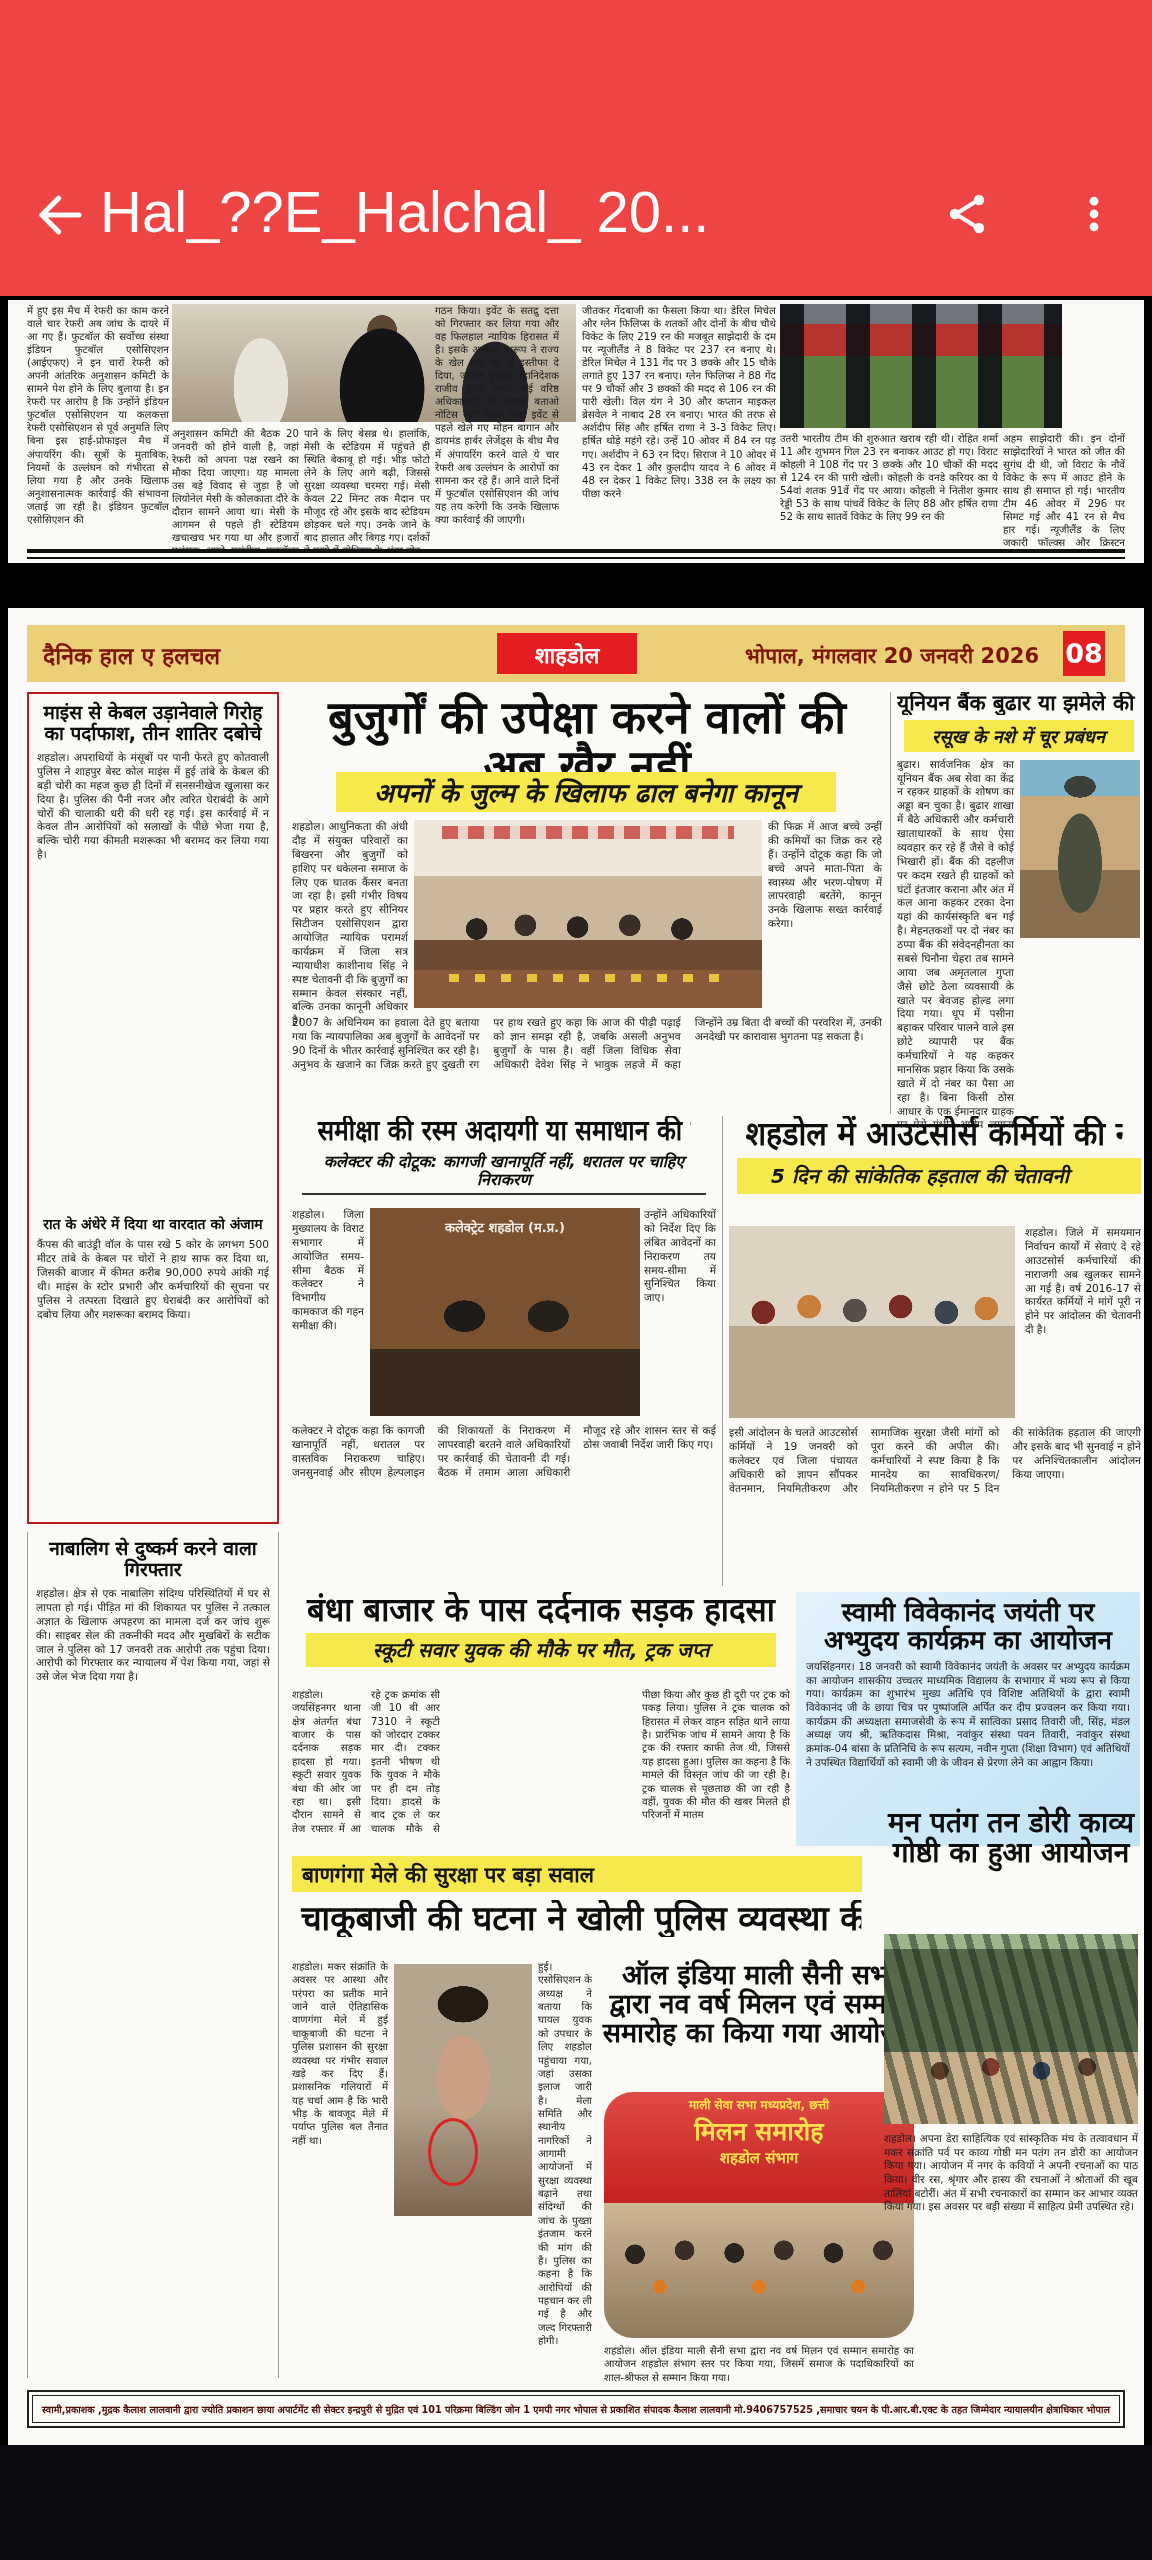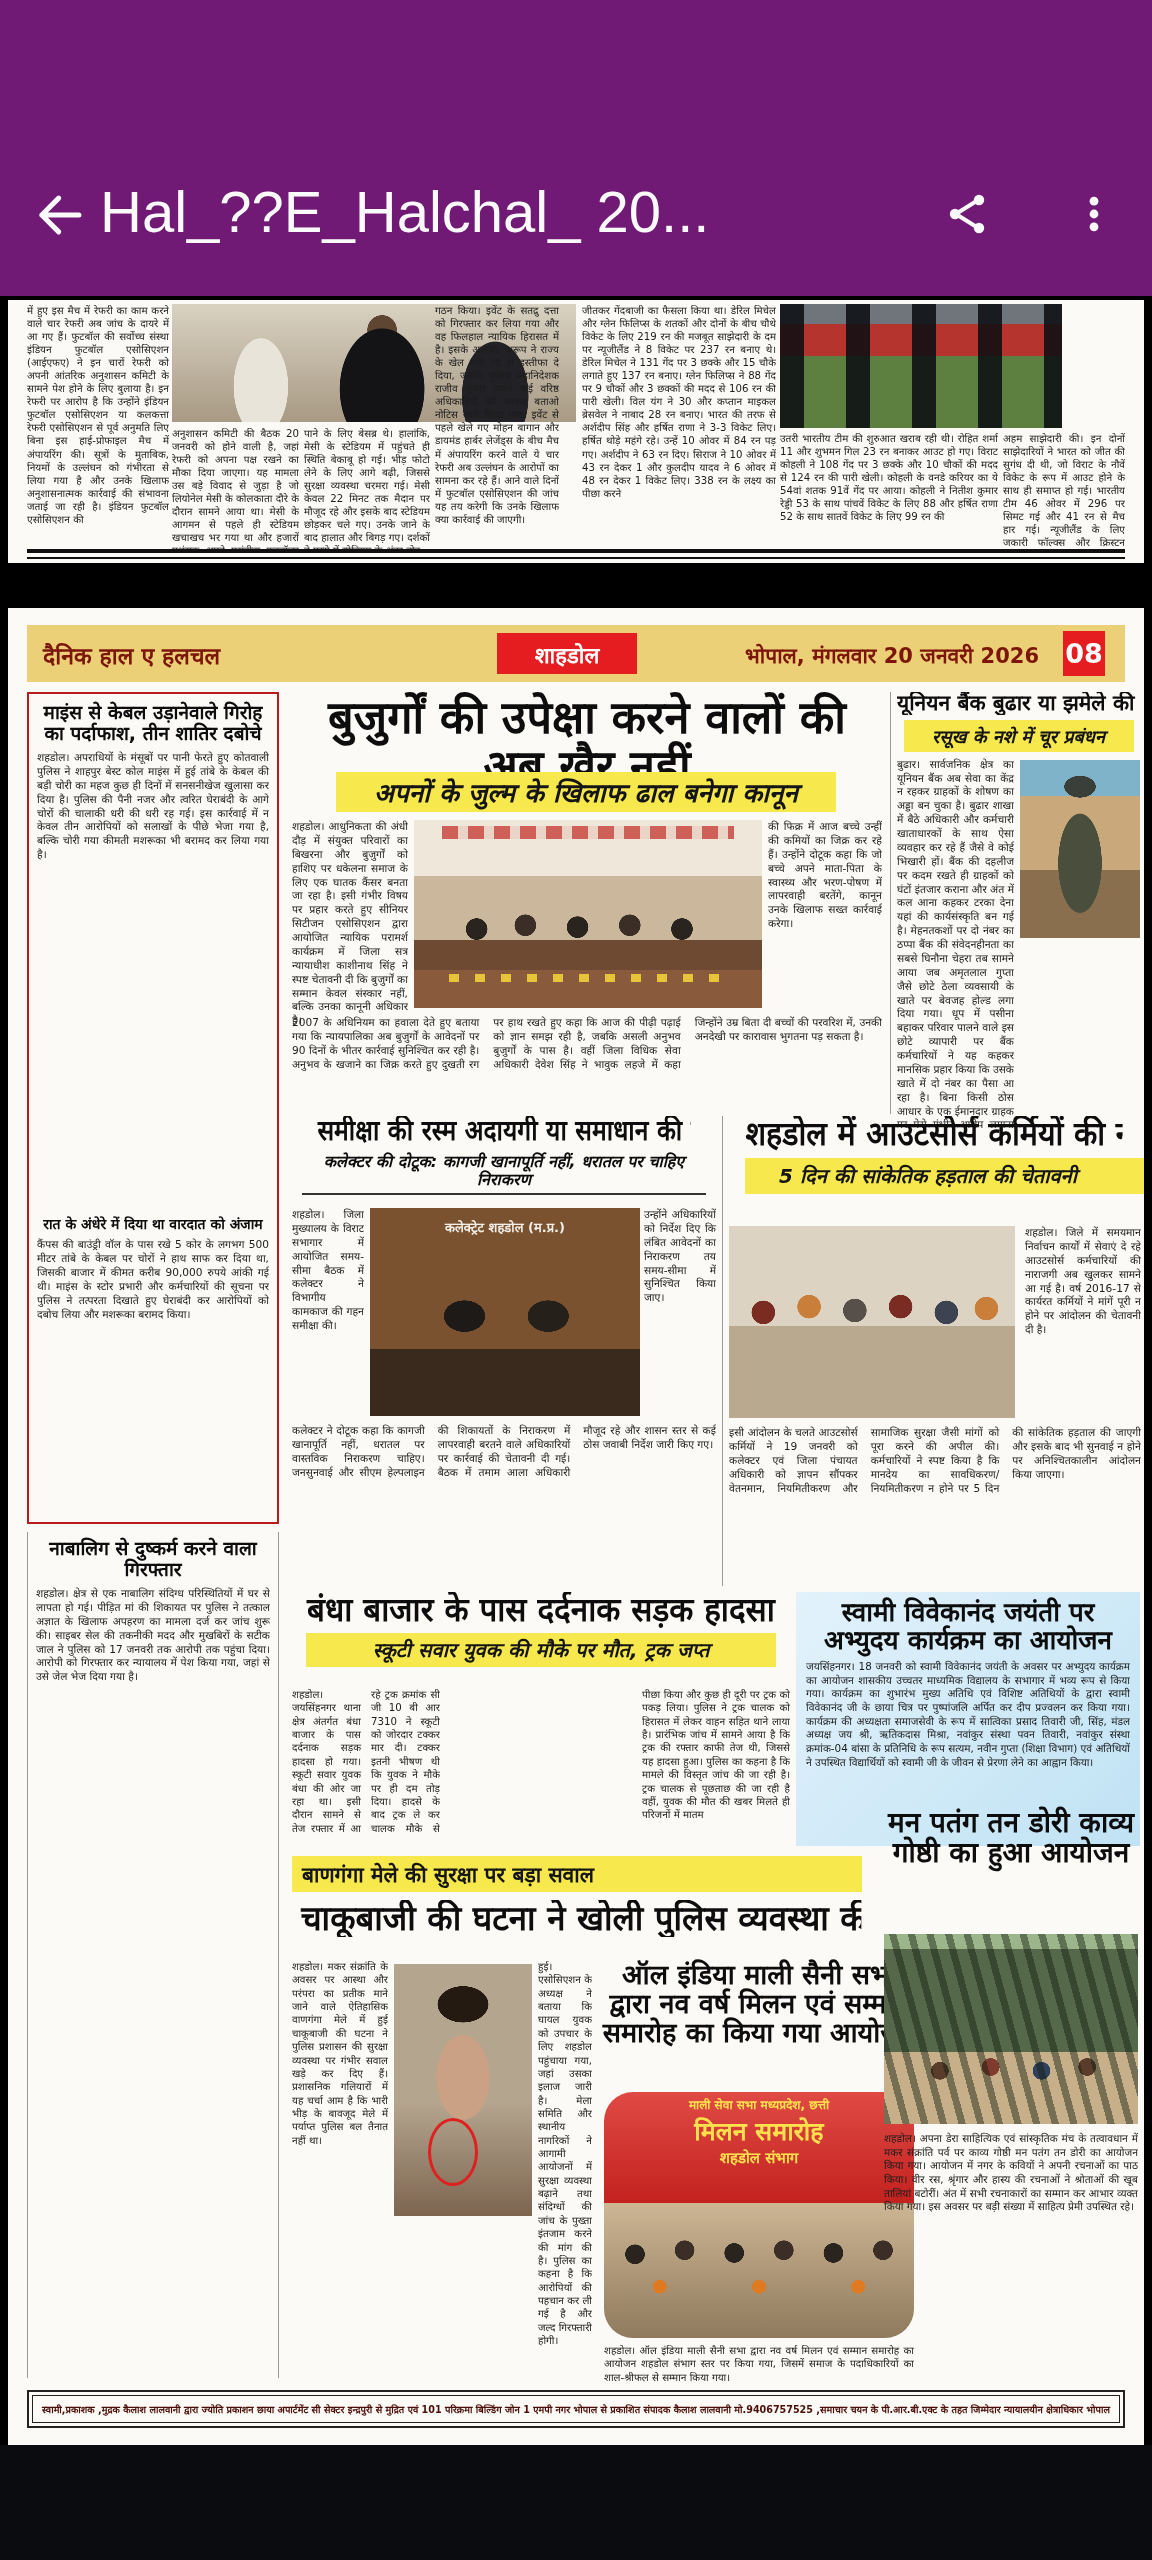--- a/index.html
+++ b/index.html
@@ -1,19 +1,19 @@
 <!DOCTYPE html>
 <html><head>
 <meta charset="utf-8">
 <style>
   html,body{margin:0;padding:0;background:#000;}
   .screen{position:relative;width:1152px;height:2560px;background:#000;overflow:hidden;font-family:"DejaVu Sans",sans-serif;}
   .abs{position:absolute;}
   
-  .appbar{position:absolute;left:0;top:0;width:1152px;height:296px;background:#701a75;}
+  .appbar{position:absolute;left:0;top:0;width:1152px;height:296px;background:#ef4444;}
   .appbar .title{position:absolute;left:100px;top:178px;width:760px;font-family:"Liberation Sans",sans-serif;font-size:58px;color:#fafafa;white-space:nowrap;overflow:hidden;}
   .icnbtn{position:absolute;display:flex;align-items:center;justify-content:center;}
   
   .page{position:absolute;left:8px;width:1136px;background:#fbfaf6;overflow:hidden;}
   .btxt{font-size:10.6px;line-height:1.31;text-align:justify;color:#1c1c1c;overflow:hidden;word-break:break-word;}
   .stxt{font-size:10.2px;line-height:1.28;}
   .hl{font-weight:700;color:#0d0d0d;text-align:center;line-height:1.08;}
   .nowrapc{white-space:nowrap;overflow:hidden;}
   .ybar{background:#f6e84d;display:flex;align-items:center;justify-content:center;font-weight:700;font-style:italic;color:#151515;overflow:hidden;}
   .photo{position:absolute;overflow:hidden;}
@@ -114,21 +114,21 @@
       <div class="btxt" style="position:absolute;left:0;top:92px;width:72px;height:208px;">शहडोल। जिला मुख्यालय के विराट सभागार में आयोजित समय-सीमा बैठक में कलेक्टर ने विभागीय कामकाज की गहन समीक्षा की।</div>
       <div class="photo" style="left:78px;top:92px;width:270px;height:208px;background:radial-gradient(ellipse 34px 26px at 35% 52%, #1d1a17 0 60%, transparent 61%),radial-gradient(ellipse 34px 26px at 66% 52%, #26201b 0 60%, transparent 61%),linear-gradient(180deg,#7a5230 0 68%, #3a2a1e 68% 100%);">
         <div style="position:absolute;left:0;top:10px;width:100%;text-align:center;color:#f3efe8;font-size:13px;font-weight:700;">कलेक्ट्रेट शहडोल (म.प्र.)</div>
       </div>
       <div class="btxt" style="position:absolute;left:352px;top:92px;width:72px;height:208px;">उन्होंने अधिकारियों को निर्देश दिए कि लंबित आवेदनों का निराकरण तय समय-सीमा में सुनिश्चित किया जाए।</div>
       <div class="btxt" style="position:absolute;left:0;top:308px;width:424px;height:158px;column-count:3;column-gap:13px;">कलेक्टर ने दोटूक कहा कि कागजी खानापूर्ति नहीं, धरातल पर वास्तविक निराकरण चाहिए। जनसुनवाई और सीएम हेल्पलाइन की शिकायतों के निराकरण में लापरवाही बरतने वाले अधिकारियों पर कार्रवाई की चेतावनी दी गई। बैठक में तमाम आला अधिकारी मौजूद रहे और शासन स्तर से कई ठोस जवाबी निर्देश जारी किए गए।</div>
     </div>
 
     <div class="abs" style="left:714px;top:508px;width:418px;height:470px;border-left:1px solid #999;padding-left:6px;box-sizing:border-box;">
       <div class="hl nowrapc" style="font-size:33px;width:410px;transform:scaleX(.92);transform-origin:center;">शहडोल में आउटसोर्स कर्मियों की नाराज़गी फूटी</div>
-      <div class="ybar" style="width:404px;height:36px;font-size:20px;margin:6px 16px;justify-content:flex-start;padding-left:34px;box-sizing:border-box;">5 दिन की सांकेतिक हड़ताल की चेतावनी</div>
+      <div class="ybar" style="width:404px;height:36px;font-size:20px;margin:6px 8px;justify-content:flex-start;padding-left:34px;box-sizing:border-box;">5 दिन की सांकेतिक हड़ताल की चेतावनी</div>
       <div class="photo" style="left:6px;top:110px;width:286px;height:192px;background:radial-gradient(circle 12px at 12% 45%, #7a2c22 0 96%, transparent),radial-gradient(circle 12px at 28% 42%, #c97f3a 0 96%, transparent),radial-gradient(circle 12px at 44% 44%, #57504a 0 96%, transparent),radial-gradient(circle 12px at 60% 42%, #7a2c22 0 96%, transparent),radial-gradient(circle 12px at 76% 45%, #3c4452 0 96%, transparent),radial-gradient(circle 12px at 90% 43%, #c97f3a 0 96%, transparent),linear-gradient(180deg,#ddd3c2 0 52%, #b9a98f 52% 100%);"></div>
       <div class="btxt" style="position:absolute;left:302px;top:110px;width:116px;height:192px;">शहडोल। जिले में समयमान निर्वाचन कार्यों में सेवाएं दे रहे आउटसोर्स कर्मचारियों की नाराजगी अब खुलकर सामने आ गई है। वर्ष 2016-17 से कार्यरत कर्मियों ने मांगें पूरी न होने पर आंदोलन की चेतावनी दी है।</div>
       <div class="btxt" style="position:absolute;left:6px;top:310px;width:412px;height:156px;column-count:3;column-gap:13px;">इसी आंदोलन के चलते आउटसोर्स कर्मियों ने 19 जनवरी को कलेक्टर एवं जिला पंचायत अधिकारी को ज्ञापन सौंपकर वेतनमान, नियमितीकरण और सामाजिक सुरक्षा जैसी मांगों को पूरा करने की अपील की। कर्मचारियों ने स्पष्ट किया है कि मानदेय का सावधिकरण/नियमितीकरण न होने पर 5 दिन की सांकेतिक हड़ताल की जाएगी और इसके बाद भी सुनवाई न होने पर अनिश्चितकालीन आंदोलन किया जाएगा।</div>
     </div>
 
     <div class="abs" style="left:284px;top:984px;width:498px;height:254px;">
       <div class="hl nowrapc" style="font-size:33px;width:498px;transform:scaleX(.95);transform-origin:center;">बंधा बाजार के पास दर्दनाक सड़क हादसा</div>
       <div class="ybar" style="width:470px;height:34px;font-size:20px;margin:5px auto;">स्कूटी सवार युवक की मौके पर मौत, ट्रक जप्त</div>
       <div class="btxt" style="position:absolute;left:0;top:96px;width:148px;height:156px;column-count:2;column-gap:10px;font-size:10.2px;">शहडोल। जयसिंहनगर थाना क्षेत्र अंतर्गत बंधा बाजार के पास दर्दनाक सड़क हादसा हो गया। स्कूटी सवार युवक बंधा की ओर जा रहा था। इसी दौरान सामने से तेज रफ्तार में आ रहे ट्रक क्रमांक सी जी 10 बी आर 7310 ने स्कूटी को जोरदार टक्कर मार दी। टक्कर इतनी भीषण थी कि युवक ने मौके पर ही दम तोड़ दिया। हादसे के बाद ट्रक ले कर चालक मौके से फरार हो गया। घटना को देख स्थानीय लोगों ने तुरंत जयसिंहनगर पुलिस को सूचना दी। सूचना मिलते ही पुलिस मौके पर पहुंची और शव को कब्जे में लेकर कानूनी प्रक्रिया शुरू की। पुलिस ने शव को पोस्टमार्टम के लिए भेज दिया है।</div>
       <div class="btxt" style="position:absolute;left:350px;top:96px;width:148px;height:156px;font-size:10.2px;">पीछा किया और कुछ ही दूरी पर ट्रक को पकड़ लिया। पुलिस ने ट्रक चालक को हिरासत में लेकर वाहन सहित थाने लाया है। प्रारंभिक जांच में सामने आया है कि ट्रक की रफ्तार काफी तेज थी, जिससे यह हादसा हुआ। पुलिस का कहना है कि मामले की विस्तृत जांच की जा रही है। ट्रक चालक से पूछताछ की जा रही है वहीं, युवक की मौत की खबर मिलते ही परिजनों में मातम</div>

